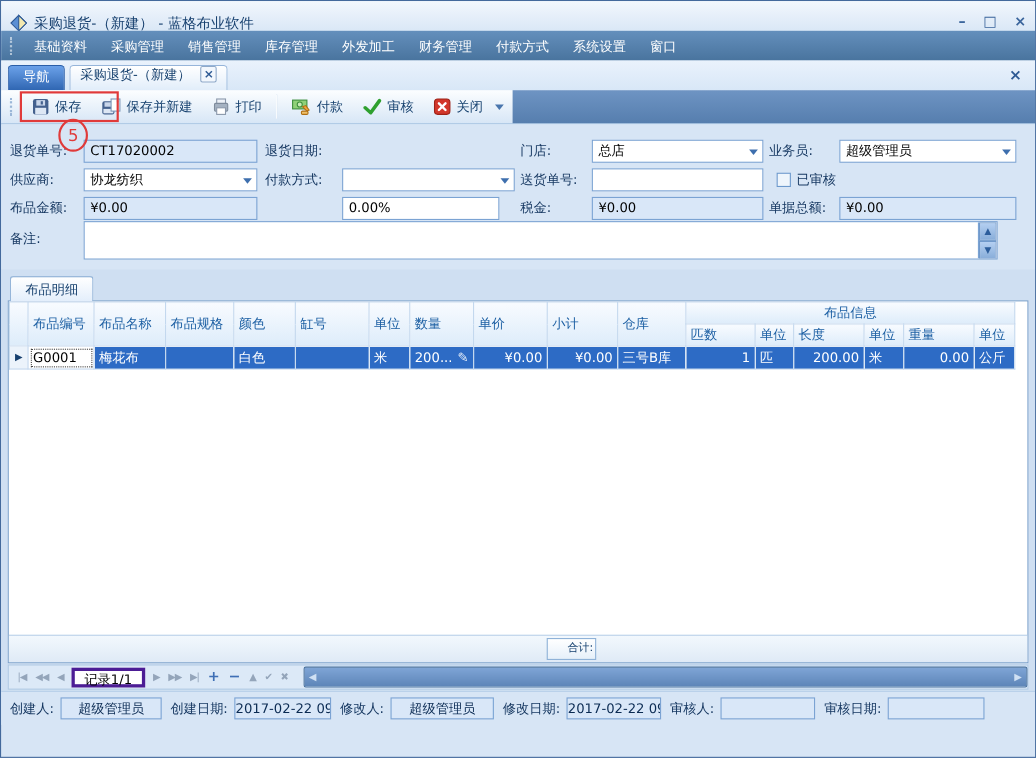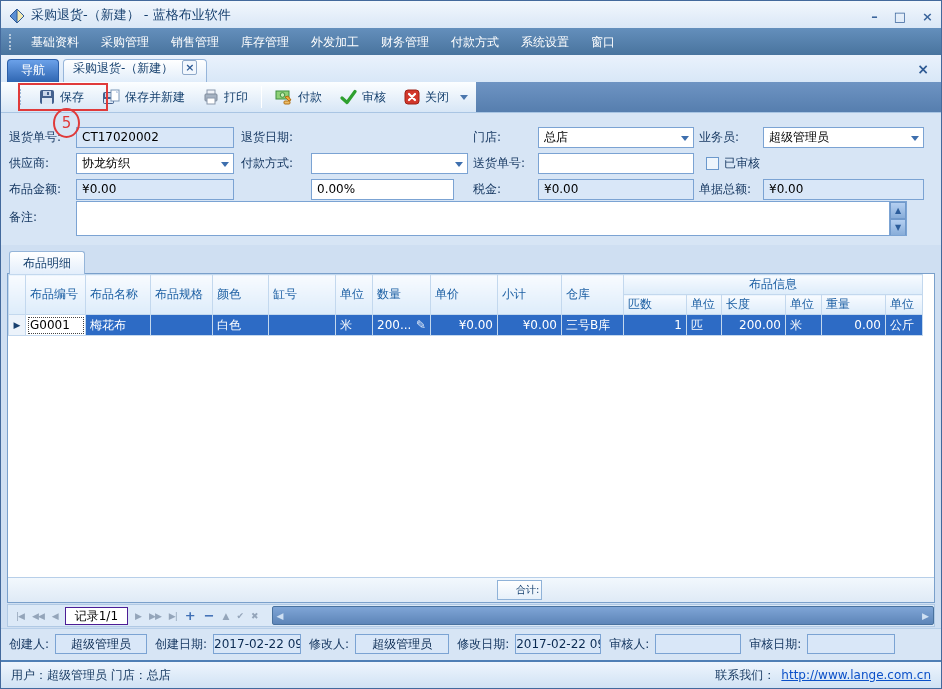--- a/index.html
+++ b/index.html
@@ -1,38 +1,38 @@
 <!DOCTYPE html>
 <html><head>
 <meta charset="utf-8">
 <style>
   * { margin:0; padding:0; box-sizing:border-box; }
   body { width:942px; height:689px; font-family:"DejaVu Sans","Liberation Sans",sans-serif; font-size:12px; background:#9db6d2; }
   .window { position:relative; width:942px; height:689px; border:1px solid #43699c; background:#d7e5f5; overflow:hidden; color:#12345e; }
 
   
-  .titlebar { position:absolute; left:0; top:0; right:0; height:40px; background:linear-gradient(#f2f7fd,#cfe0f3); border-bottom:1px solid #bdd2ea; display:flex; align-items:flex-end; padding:16px 8px; gap:6px; }
+  .titlebar { position:absolute; left:0; top:0; right:0; height:40px; background:linear-gradient(#f2f7fd,#cfe0f3); border-bottom:1px solid #bdd2ea; display:flex; align-items:center; padding:16px 8px; gap:6px; }
   .title-text { color:#17406f; font-size:13px; }
   .win-btns { margin-left:auto; display:flex; gap:16px; color:#3b659c; font-weight:bold; font-size:13px; }
   .win-btns span { cursor:default; }
 
   
   .menubar { position:absolute; left:0; top:27px; right:0; height:27px; background:linear-gradient(#central,#fff); background:linear-gradient(#648fbc,#49749e); display:flex; align-items:center; color:#fff; padding-left:6px; }
   .grip { width:5px; height:16px; border-left:2px dotted rgba(255,255,255,.55); margin:0 6px 0 2px; }
   .menu-item { padding:0 11px; line-height:26px; }
 
   
   .tabstrip { position:absolute; left:0; top:54px; right:0; height:27px; background:linear-gradient(#eaf2fc,#d8e7f7); display:flex; align-items:flex-end; padding-left:6px; }
   .tab-nav { height:23px; line-height:21px; padding:0 13px; background:linear-gradient(#6ba1e9,#2f66b2); color:#fff; border:1px solid #2a5ea8; border-bottom:none; border-radius:4px 4px 0 0; }
   .tab-doc { height:23px; margin-left:4px; padding:0 9px; background:linear-gradient(#ffffff,#e1edfa); border:1px solid #96b5da; border-bottom:none; border-radius:4px 4px 0 0; display:flex; gap:9px; color:#16406e; }
   .tab-doc-close { width:15px; height:15px; border:1px solid #8fa9c9; border-radius:2px; background:#f2f7fd; color:#2e5a94; font-size:11px; line-height:13px; text-align:center; font-weight:bold; }
   .strip-close { margin-left:auto; margin-right:12px; align-self:center; color:#2e5a94; font-weight:bold; font-size:14px; }
 
   
-  .toolbar { position:absolute; left:0; top:81px; right:0; height:31px; background:linear-gradient(#fcfeff,#d7e6f6); border-bottom:1px solid #a9c5e3; display:flex; align-items:center; padding-left:16px; }
+  .toolbar { position:absolute; left:0; top:81px; right:0; height:31px; background:linear-gradient(#fcfeff,#d7e6f6); border-bottom:1px solid #a9c5e3; display:flex; align-items:center; padding-left:6px; }
   .toolbar .grip { border-left:2px dotted #9bb7d8; }
   .tb-btn { display:flex; align-items:center; gap:5px; padding:0 9px; height:26px; color:#15406e; border-radius:3px; }
   .tb-sep { width:1px; height:22px; background:#b3cbe7; border-right:1px solid #fff; margin:0 4px; }
   .tb-caret { width:0; height:0; border-left:4px solid transparent; border-right:4px solid transparent; border-top:5px solid #4a76ad; margin:0 8px 0 2px; }
   .tb-fill { flex:1; align-self:stretch; background:linear-gradient(#6e94c3,#567eae); }
 
   
   .ann-rect { position:absolute; left:17px; top:82px; width:90px; height:28px; border:2px solid #e03a3a; z-index:60; }
   .ann-circle { position:absolute; left:52px; top:107px; width:27px; height:30px; border:2px solid #e03a3a; border-radius:50%; color:#e03a3a; font-size:15px; display:flex; align-items:center; justify-content:center; z-index:60; }
 
@@ -62,21 +62,21 @@
   .num { text-align:right; }
   .qtycell { display:flex; justify-content:space-between; align-items:center; }
   .pencil { color:#e8f0fb; font-size:12px; transform:rotate(0deg); }
   .grid-footer { position:absolute; left:0; right:0; bottom:0; height:25px; background:linear-gradient(#f2f8fd,#dfeaf6); border-top:1px solid #b7cfe9; }
   .total-box { position:absolute; left:489px; top:2px; width:45px; height:20px; border:1px solid #8fb2d8; background:linear-gradient(#ffffff,#e6f0fa); color:#15406f; font-size:10px; line-height:18px; padding-left:18px; }
 
   
   .navrow { position:absolute; left:6px; right:6px; top:359px; height:23px; background:#dce9f7; border:1px solid #b0c9e4; display:flex; align-items:center; padding-left:4px; }
   .nav-btn { color:#94a5ba; font-size:9px; padding:0 4px; letter-spacing:-1px; }
   .nav-btn.blue { color:#3f6fb5; font-size:13px; font-weight:bold; letter-spacing:0; }
-  .rec-box { background:#fff; border:1px solid #4c1d95; padding:1px 9px; margin:0 3px; color:#000; height:18px; line-height:15px; }
+  .rec-box { background:#fff; border:3px solid #4c1d95; padding:1px 9px; margin:0 3px; color:#000; height:18px; line-height:15px; }
   .hscroll { flex:1; margin-left:10px; align-self:stretch; margin-top:1px; margin-bottom:1px; background:linear-gradient(#7fa5d6,#5d85b8); border:1px solid #49729f; border-radius:2px; display:flex; align-items:center; justify-content:space-between; padding:0 4px; color:#cfe0f3; font-size:9px; }
 
   
   .bottomfields { position:absolute; left:0; top:627px; right:0; height:31px; background:#d7e5f5; border-top:1px solid #b7cfe9; display:flex; align-items:center; padding:0 8px; }
   .bf-label { color:#12345e; margin:0 6px 0 8px; white-space:nowrap; }
   .bf-label:first-child { margin-left:0; }
   .bf-val { height:20px; border:1px solid #7ba3d3; background:#d9e7f8; color:#0a2a52; text-align:center; line-height:18px; overflow:hidden; white-space:nowrap; }
 
   
   .statusbar { position:absolute; left:0; top:659px; right:0; bottom:0; background:linear-gradient(#eef5fd,#d0e2f4); border-top:2px solid #4f7fb5; display:flex; align-items:center; padding:0 10px; color:#13365f; }
@@ -326,21 +326,14 @@
     <span class="bf-label">修改人:</span>
     <div class="bf-val" style="width:94px;">超级管理员</div>
     <span class="bf-label">修改日期:</span>
     <div class="bf-val" style="width:86px;">2017-02-22 09</div>
     <span class="bf-label">审核人:</span>
     <div class="bf-val" style="width:86px;"></div>
     <span class="bf-label">审核日期:</span>
     <div class="bf-val" style="width:88px;"></div>
   </div>
 
-  <div class="statusbar">
-    <span>用户：超级管理员  门店：总店</span>
-    <span class="status-right">
-      <span>联系我们：</span>
-      <span class="link">http://www.lange.com.cn</span>
-    </span>
-  </div>
 
 </div>
 
 </body></html>

